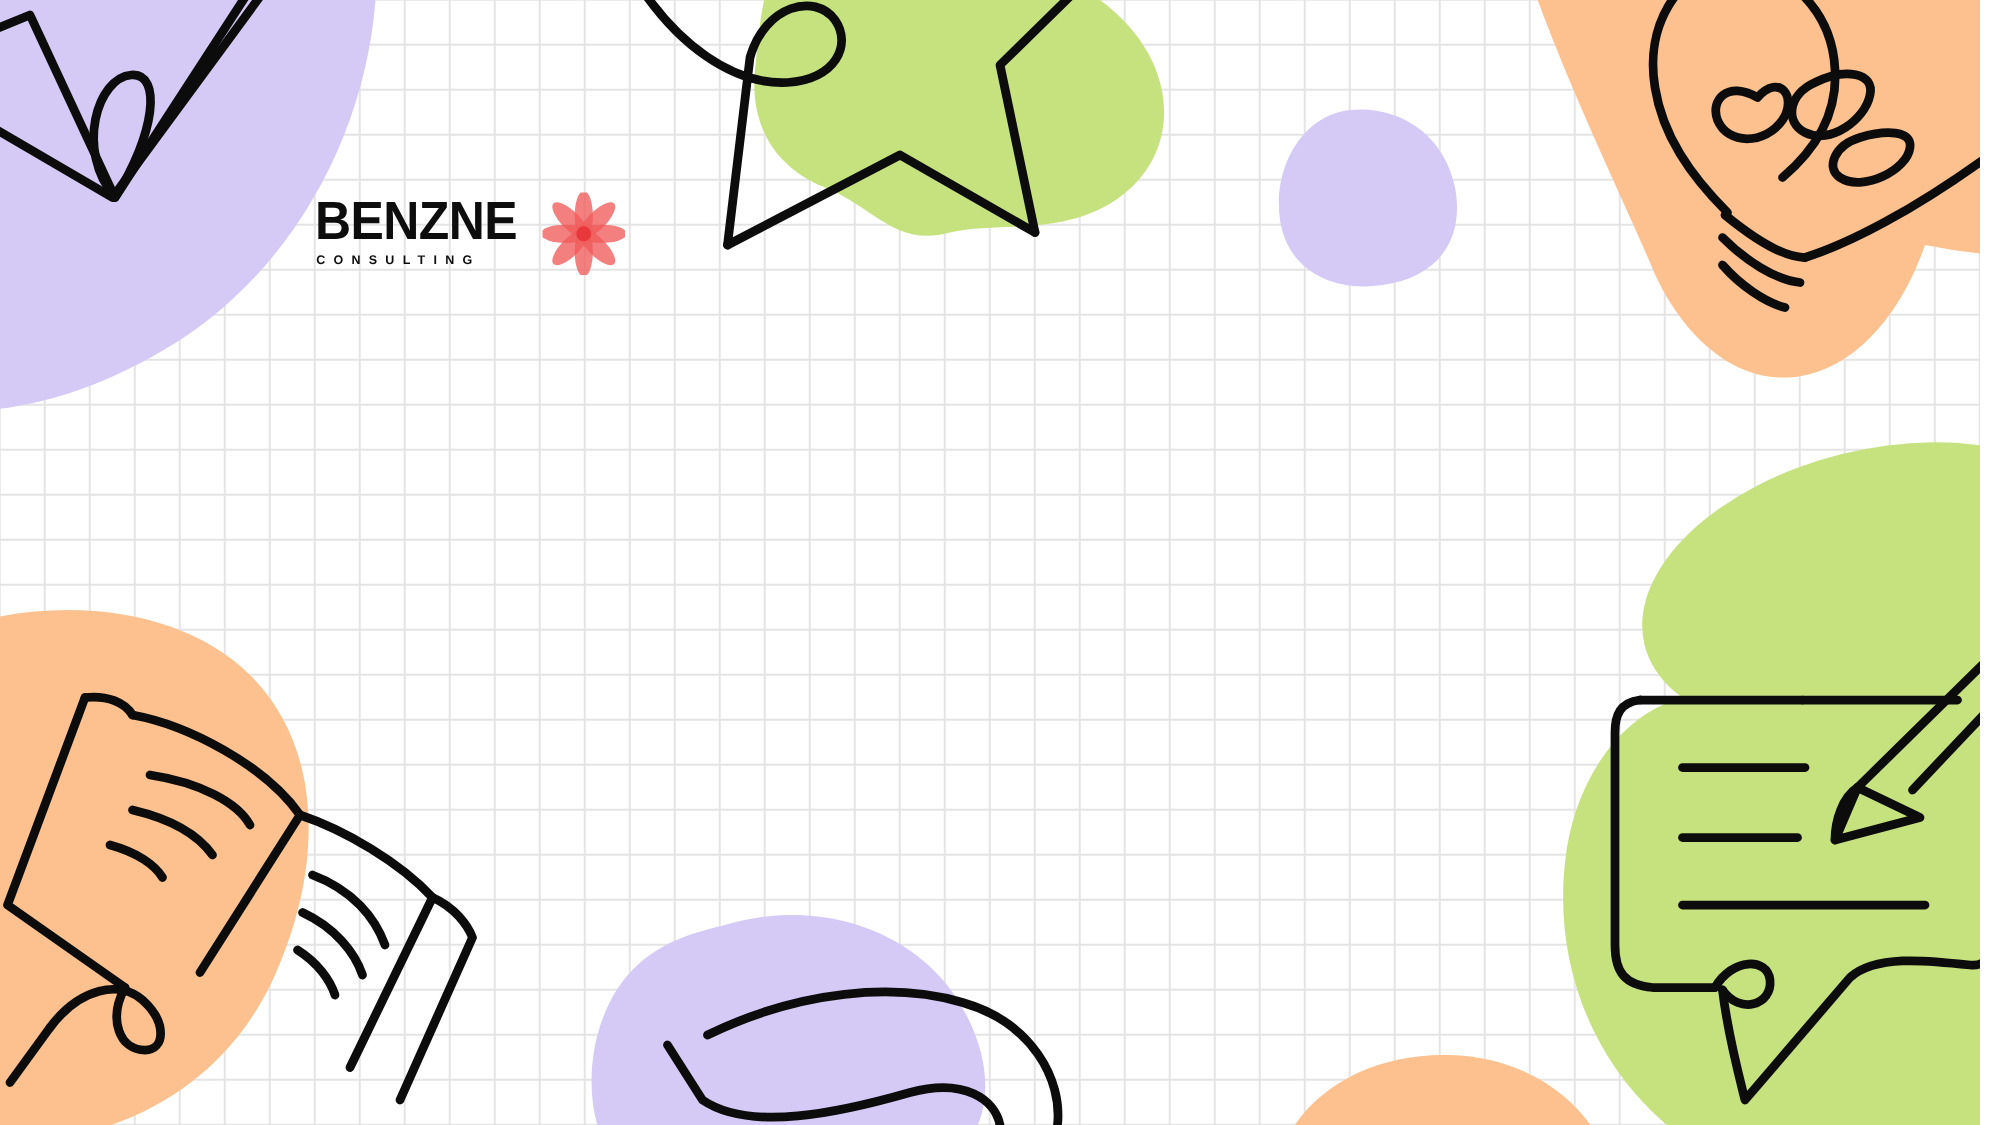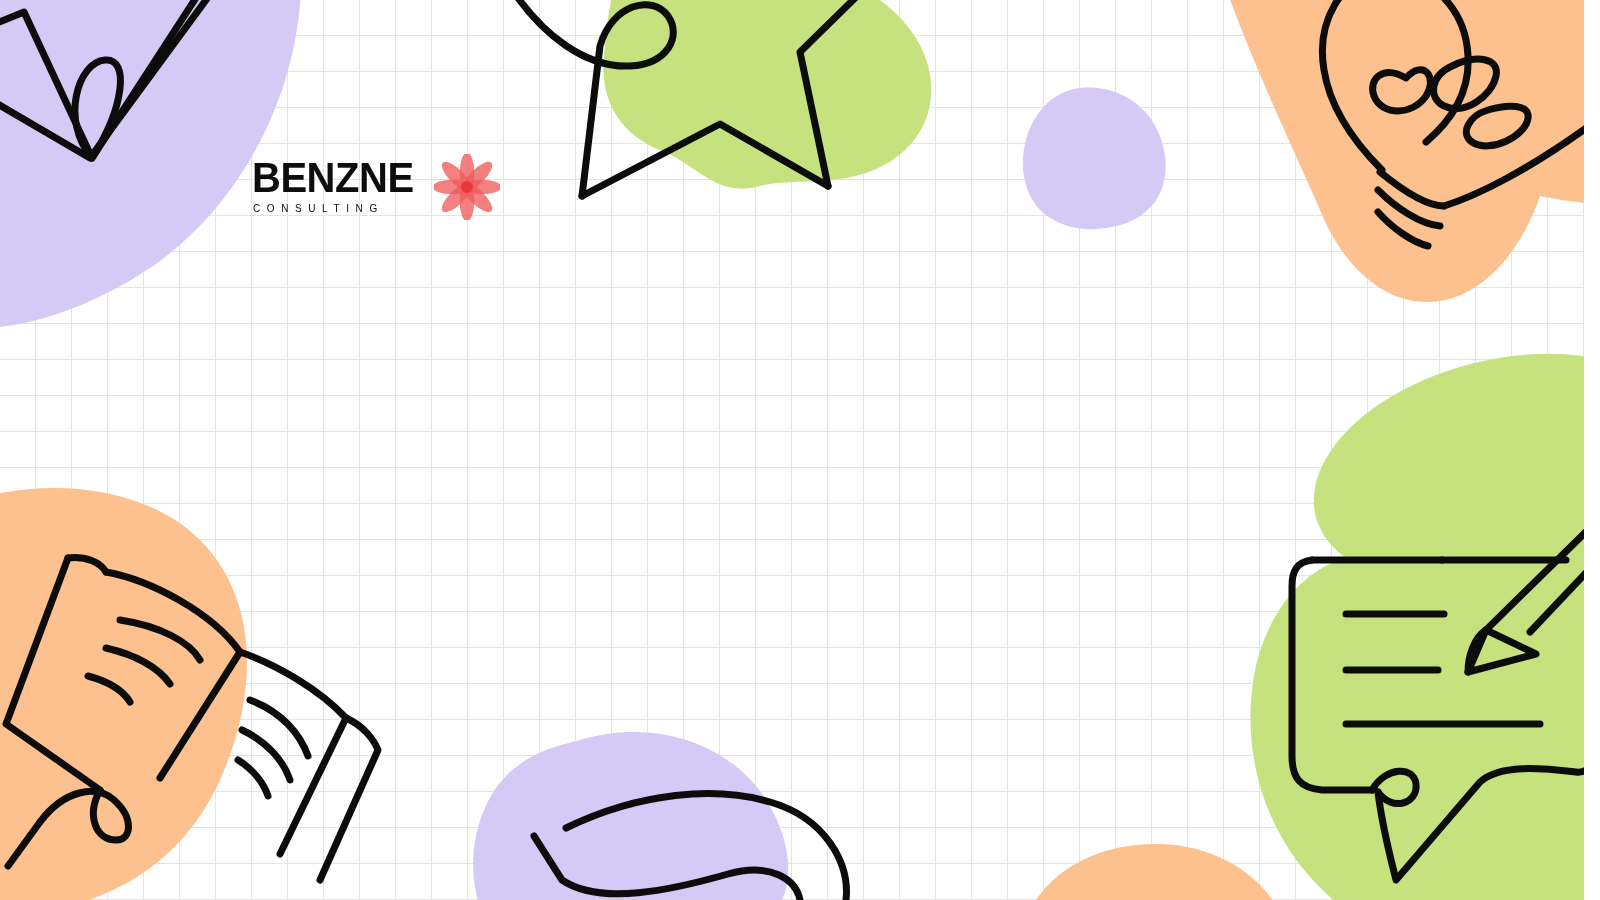--- a/index.html
+++ b/index.html
@@ -48,21 +48,21 @@
     font-weight:700;
     font-size:43px;
     line-height:0.92;
     letter-spacing:-0.5px;
     color:#0d0d0d;
     transform:scaleX(0.93);
     transform-origin:left center;
   }
   #logo-sub{
     font-family:"Liberation Sans", sans-serif;
-    font-weight:400;
+    font-weight:700;
     font-size:10px;
     letter-spacing:6.6px;
     color:#0d0d0d;
     margin-top:6px;
     margin-left:1px;
   }
   #logo-flower{ width:66px; height:66px; margin-left:2px; margin-top:2px; }
 
   
   #titleblock{

